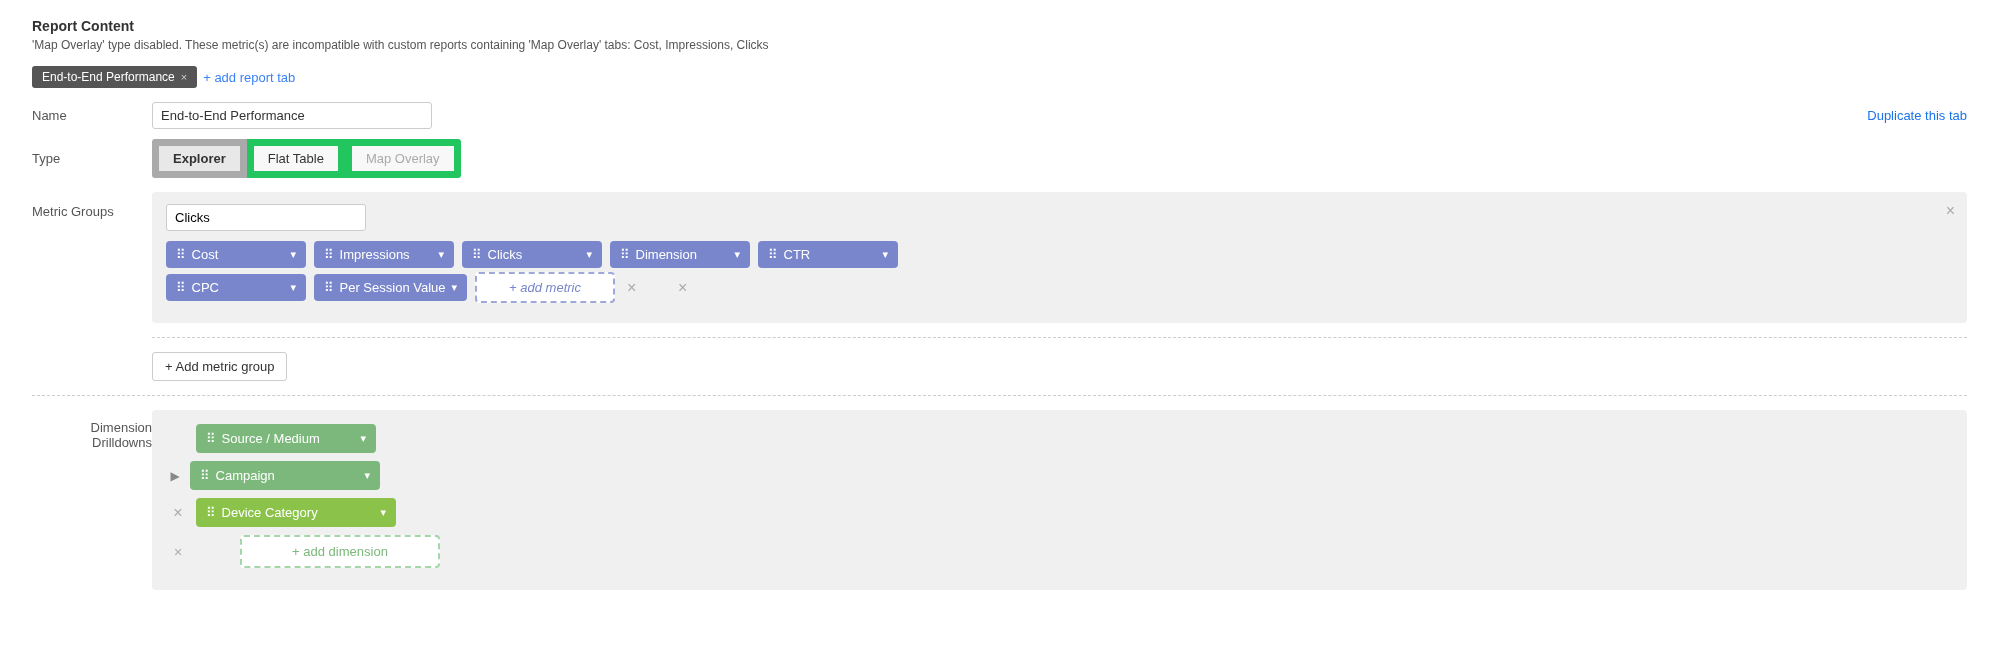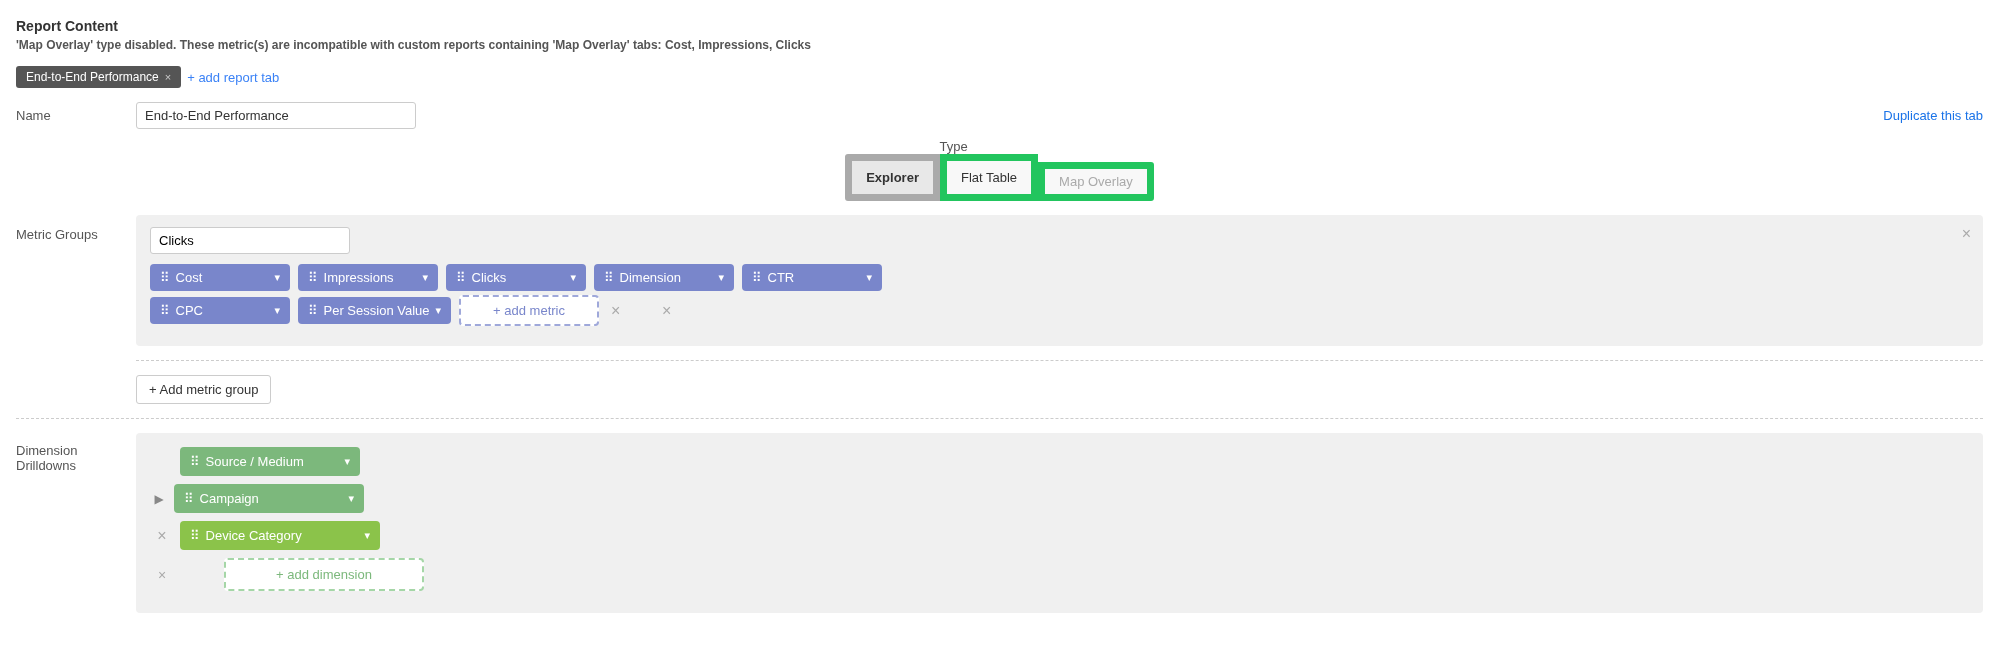--- a/index.html
+++ b/index.html
@@ -6,34 +6,33 @@
     body {
       font-family: Arial, sans-serif;
       font-size: 13px;
       color: #333;
       background: #fff;
       width: 1999px;
       min-height: 654px;
     }
 
     .page-wrapper {
-      padding: 18px 16px;
+      padding: 18px 32px;
     }
 
     .report-content-title {
       font-weight: bold;
       font-size: 14px;
       margin-bottom: 4px;
     }
 
     .warning-text {
       font-size: 12px;
       color: #555;
       margin-bottom: 14px;
-      font-weight: bold;
     }
 
     .tabs-bar {
       display: flex;
       align-items: center;
       gap: 6px;
       margin-bottom: 14px;
     }
 
     .tab-active {
@@ -88,21 +87,20 @@
       color: #1a73e8;
       font-size: 13px;
       cursor: pointer;
       text-decoration: none;
     }
 
     .type-row {
       display: flex;
       align-items: center;
       margin-bottom: 14px;
-      flex-direction: column;
     }
 
     .type-label {
       width: 120px;
       font-size: 13px;
       color: #555;
       flex-shrink: 0;
     }
 
     .type-buttons {
@@ -124,21 +122,20 @@
       font-weight: bold;
       border-color: #aaa;
     }
 
     .type-btn:first-child {
       border-radius: 3px 0 0 3px;
     }
 
     .type-btn:last-child {
       border-radius: 0 3px 3px 0;
-      margin-top: 8px;
     }
 
     .type-btn.disabled {
       color: #aaa;
     }
 
     .section-container {
       display: flex;
       margin-bottom: 8px;
     }
@@ -200,20 +197,21 @@
       border: 2px dashed #9fa8da;
       color: #7986cb;
       border-radius: 4px;
       padding: 6px 10px;
       font-size: 13px;
       display: flex;
       align-items: center;
       justify-content: center;
       cursor: pointer;
       min-width: 140px;
+      font-style: italic;
     }
 
     .group-close-btn {
       position: absolute;
       top: 10px;
       right: 12px;
       color: #aaa;
       cursor: pointer;
       font-size: 16px;
     }
@@ -234,20 +232,21 @@
       font-size: 13px;
       cursor: pointer;
       color: #333;
       margin-left: 0;
       text-align: right;
     }
 
     .dimension-section {
       display: flex;
       margin-top: 6px;
+      text-align: right;
     }
 
     .dimension-label {
       width: 120px;
       font-size: 13px;
       color: #555;
       flex-shrink: 0;
       padding-top: 10px;
     }
 

